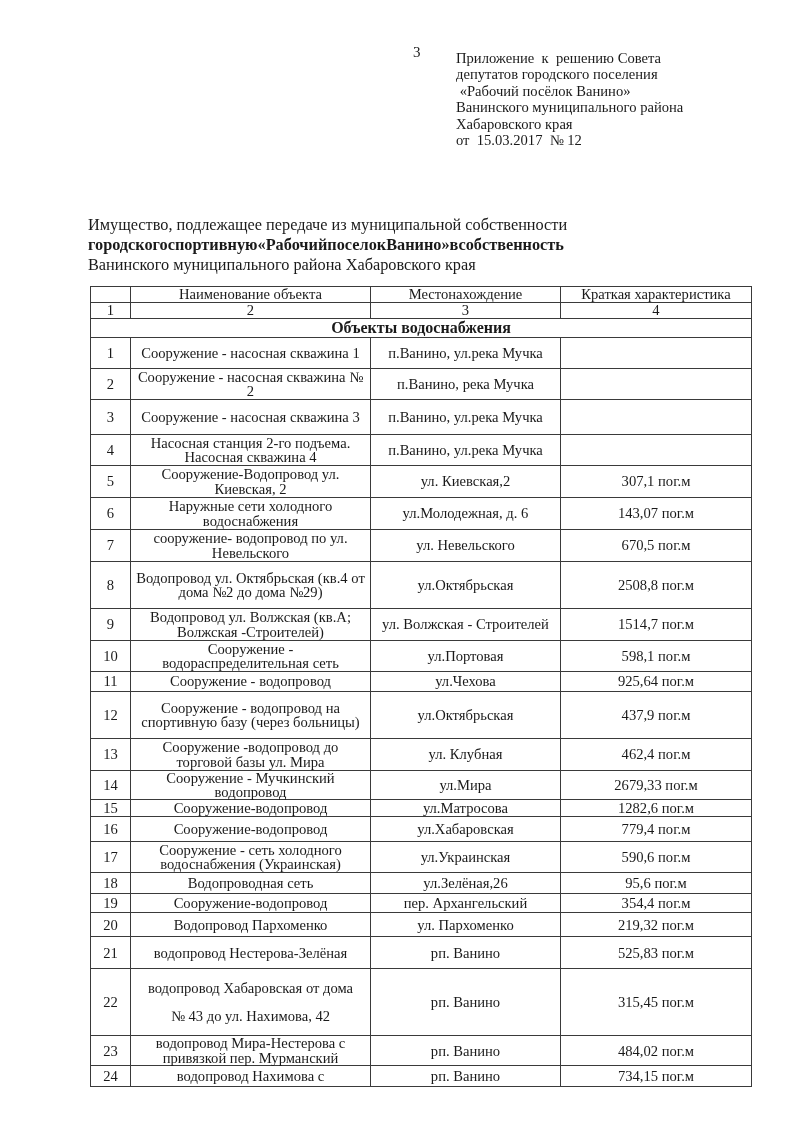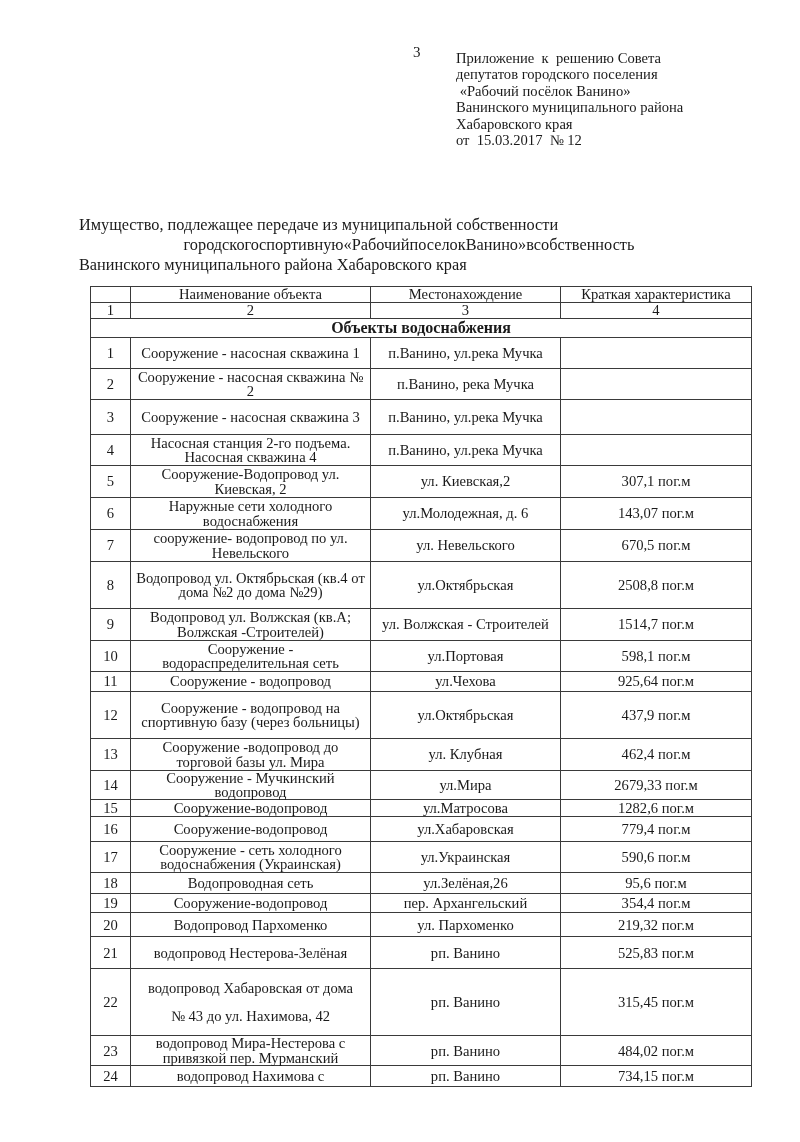--- a/index.html
+++ b/index.html
@@ -3,23 +3,23 @@
 <meta charset="utf-8">
 <style>
   html, body { margin: 0; padding: 0; }
   body {
     width: 800px; height: 1142px; background: #ffffff; position: relative; overflow: hidden;
     font-family: "Liberation Serif", "DejaVu Serif", serif; color: #1a1a1a;
   }
   .page-number { position: absolute; left: 413px; top: 44px; font-size: 15px; }
   .appendix { position: absolute; left: 456px; top: 50px; font-size: 14.6px; line-height: 16.4px; }
   .appendix div { white-space: pre; }
-  .title { position: absolute; left: 79px; top: 215px; width: 660px; font-size: 16.3px; line-height: 20px; }
+  .title { position: absolute; left: 88px; top: 215px; width: 660px; font-size: 16.3px; line-height: 20px; }
   .title .l1 { display: block; }
-  .title .l2 { display: flex; justify-content: center; }
+  .title .l2 { display: flex; justify-content: flex-start; font-weight: bold; }
   .title .l3 { display: block; }
   table.inv {
     position: absolute; left: 90px; top: 286px; width: 661px;
     border-collapse: collapse; table-layout: fixed; font-size: 14.6px; line-height: 14.2px;
   }
   table.inv td { border: 1px solid #3a3a3a; padding: 0 3px; vertical-align: middle; }
   col.c1 { width: 40px; } col.c2 { width: 240px; } col.c3 { width: 190px; } col.c4 { width: 191px; }
   td.num { text-align: center; }
   td.name { text-align: center; }
   td.loc { text-align: center; }

